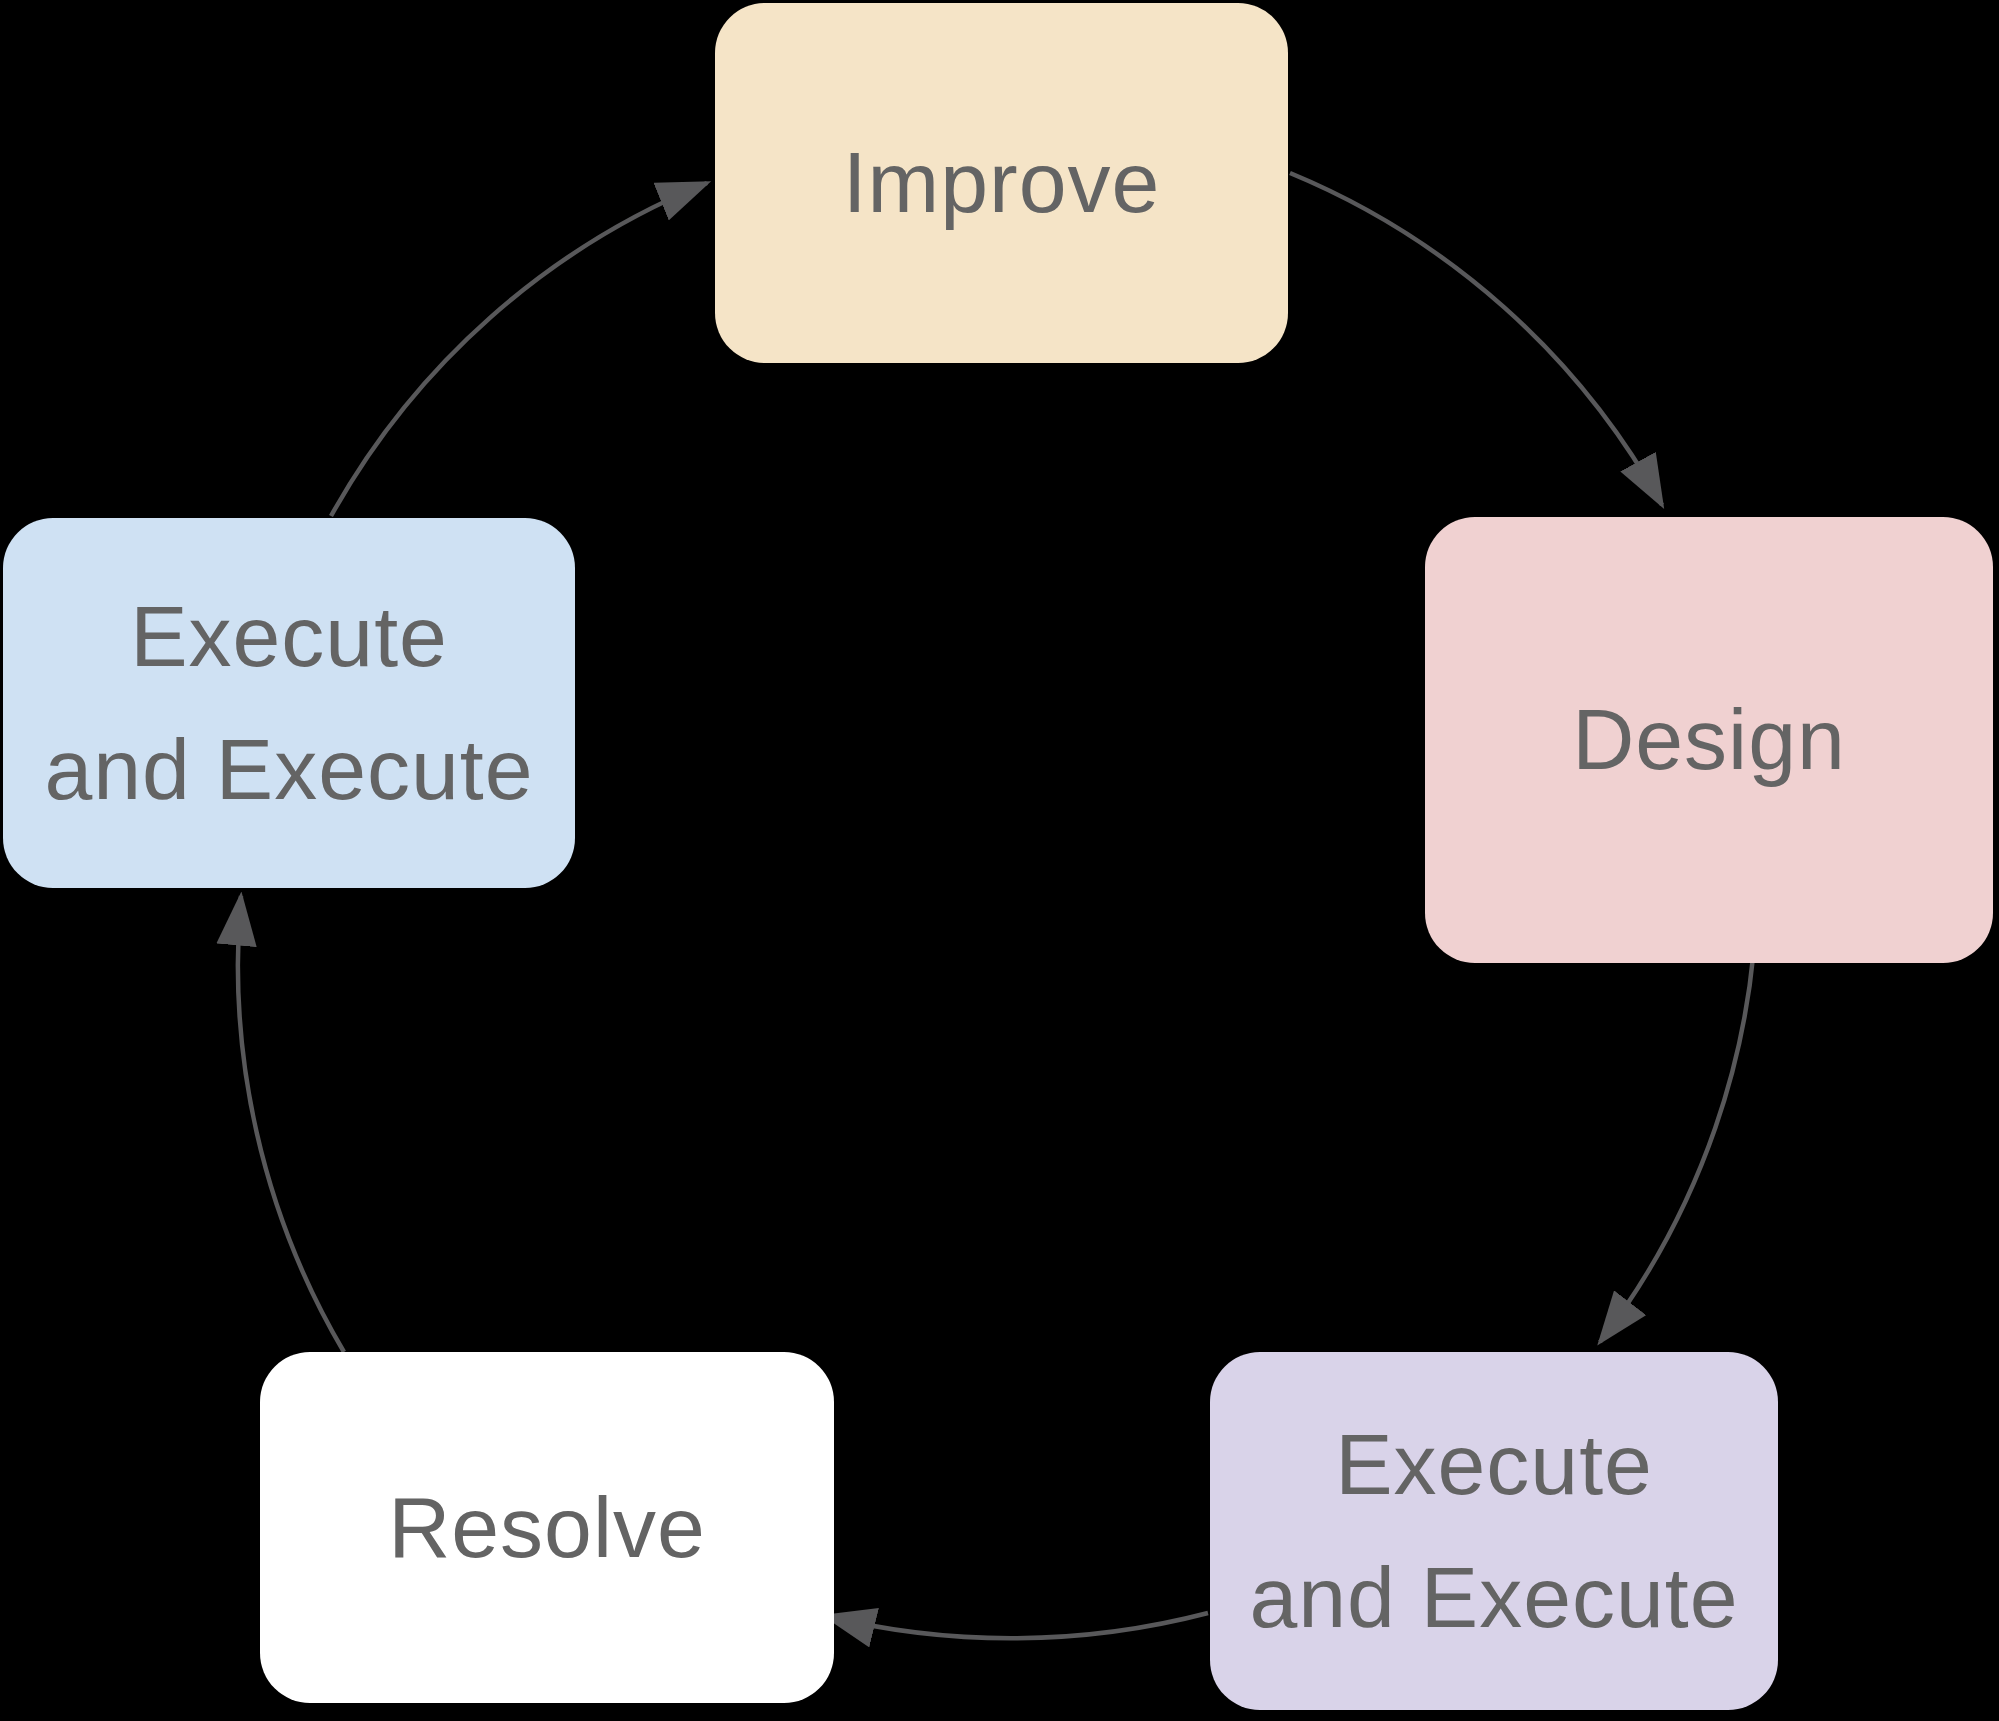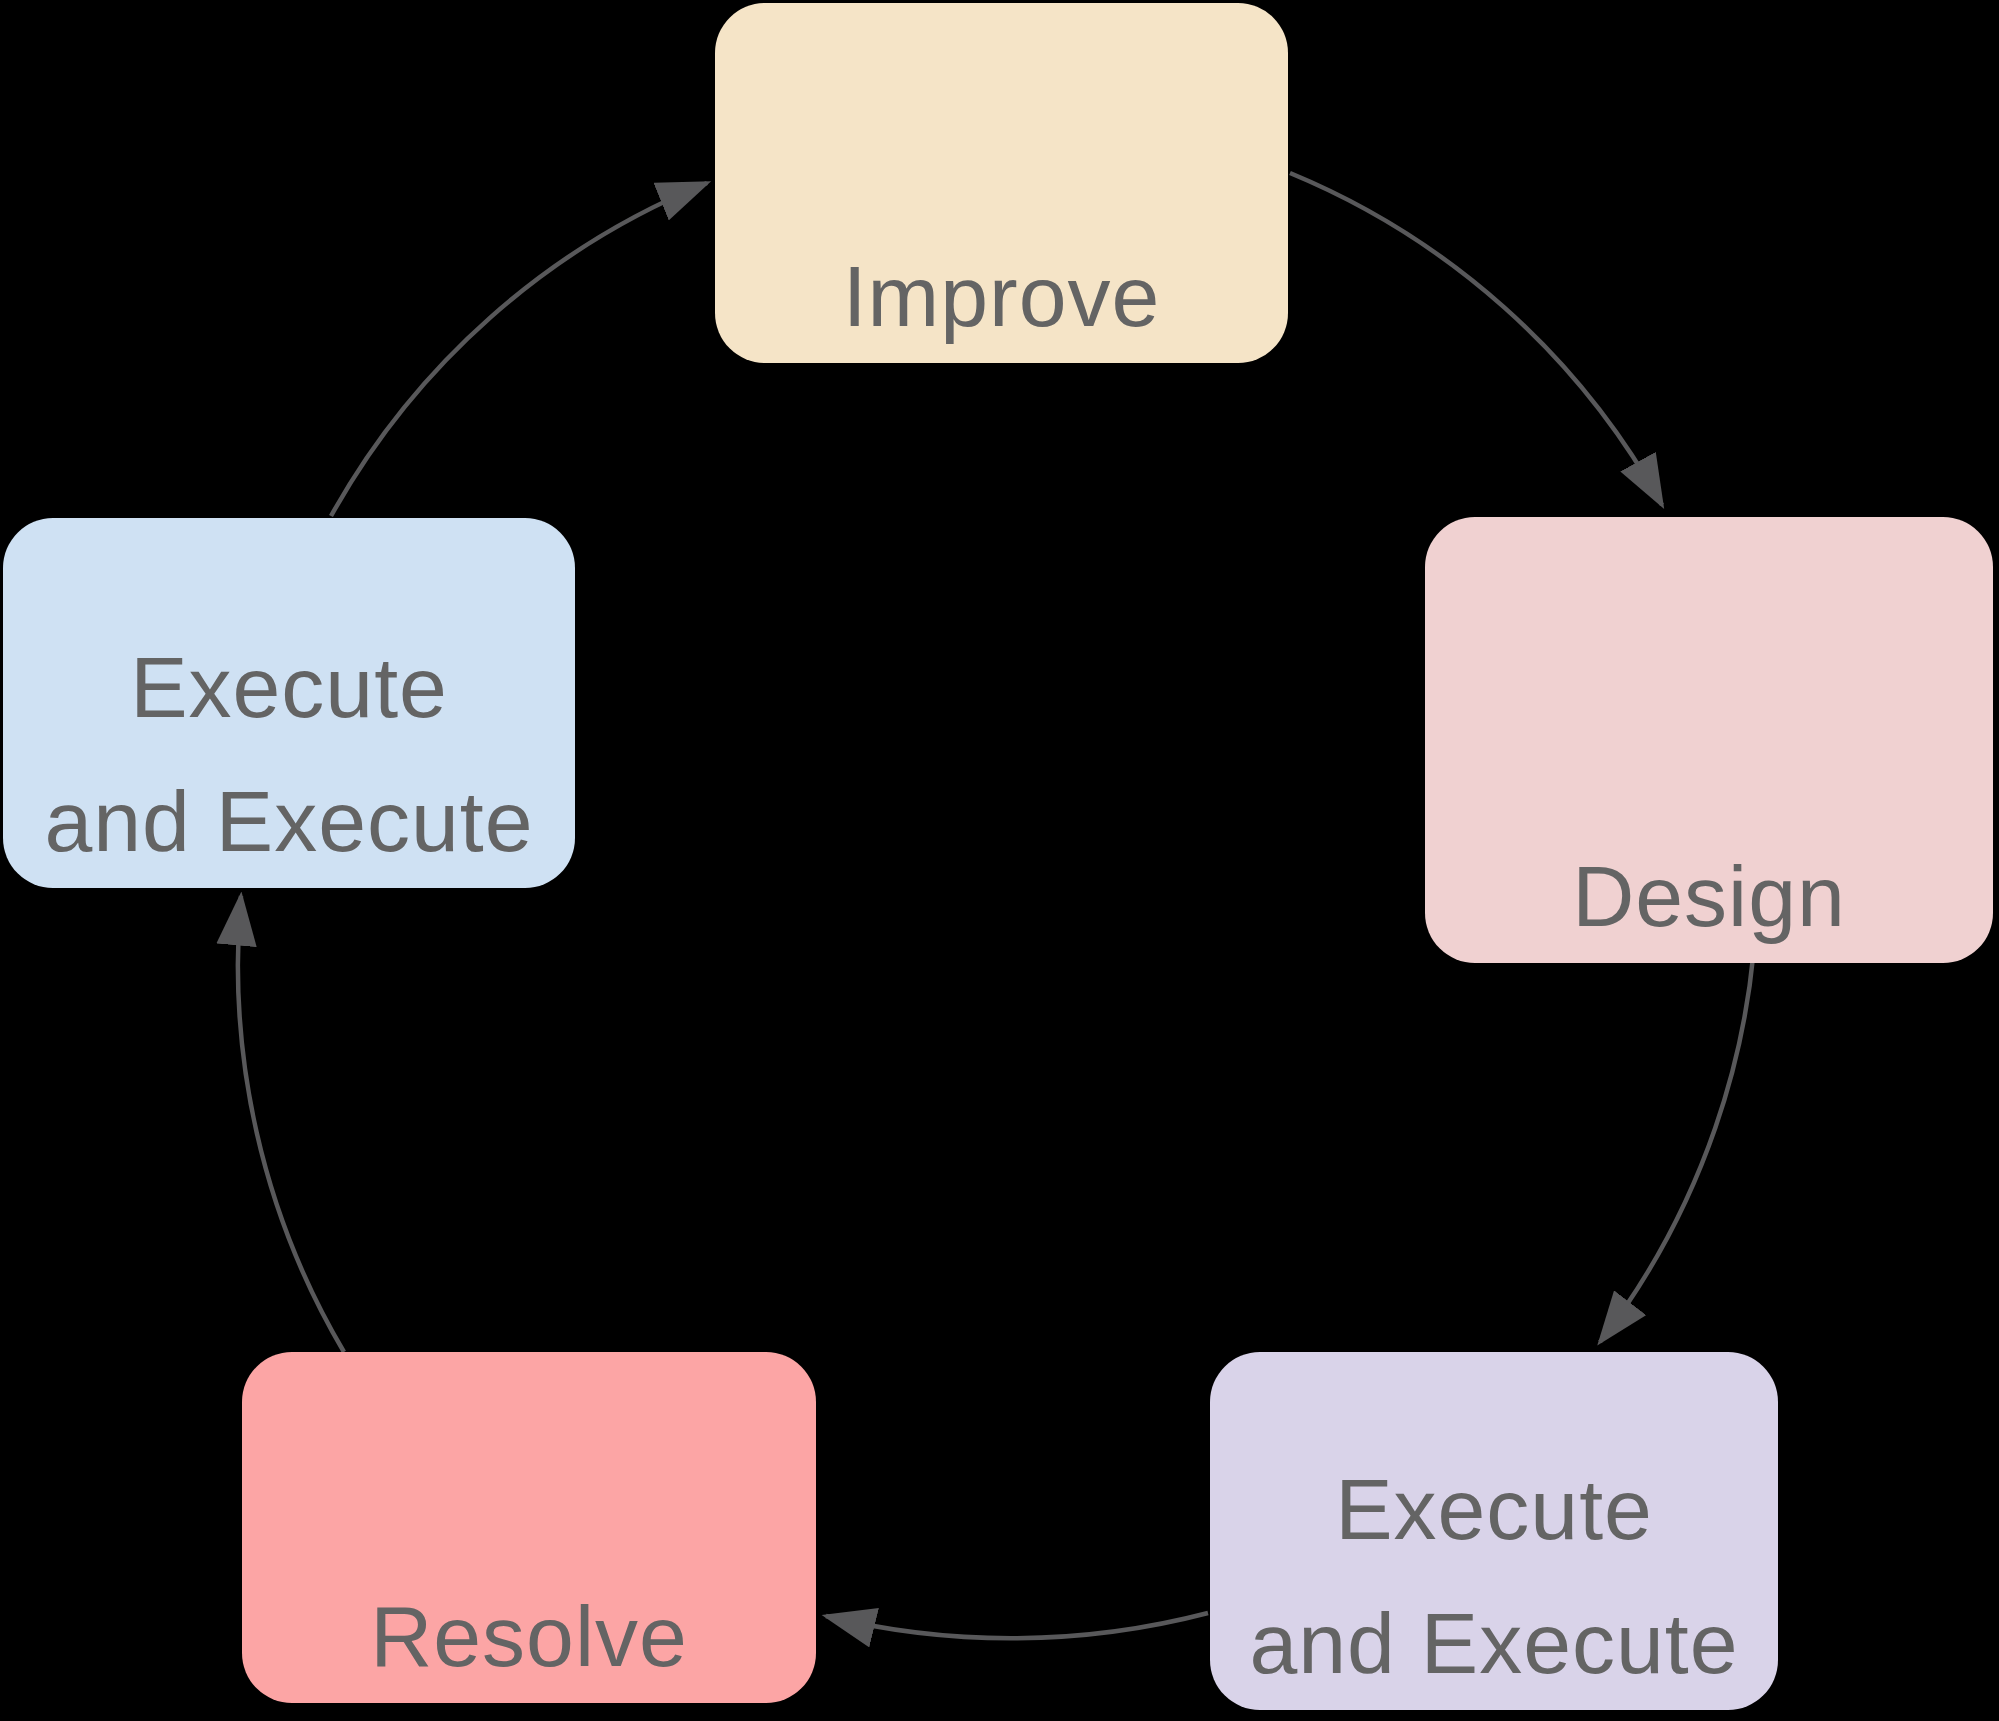--- a/index.html
+++ b/index.html
@@ -24,21 +24,21 @@
     pointer-events: none;
   }
   svg.edges path.edge {
     fill: none;
     stroke-width: 4.5px;
   }
   .node {
     position: absolute;
     border-radius: 50px;
     display: flex;
-    align-items: flex-end;
+    align-items: center;
     justify-content: center;
     text-align: center;
     font-size: 86px;
     font-weight: 500;
     line-height: 1.55;
     letter-spacing: 1px;
   }
   .node .ln { display: block; }
   .n0 { left: 715px;  top: 3px;    width: 573px; height: 360px; }
   .n1 { left: 1425px; top: 517px;  width: 568px; height: 446px; }
@@ -76,21 +76,21 @@
     </div>
   </div>
 
   <div class="node n2" style="background: rgb(217, 211, 233);">
     <div>
       <span class="ln">Execute</span>
       <span class="ln">and Execute</span>
     </div>
   </div>
 
-  <div class="node n3" style="background: #fca5a5;">
+  <div class="node n3" style="background: #ffffff; margin-left: 18px;">
     <div>
       <span class="ln">Resolve</span>
     </div>
   </div>
 
   <div class="node n4" style="background: rgb(207, 225, 243);">
     <div>
       <span class="ln">Execute</span>
       <span class="ln">and Execute</span>
     </div>

